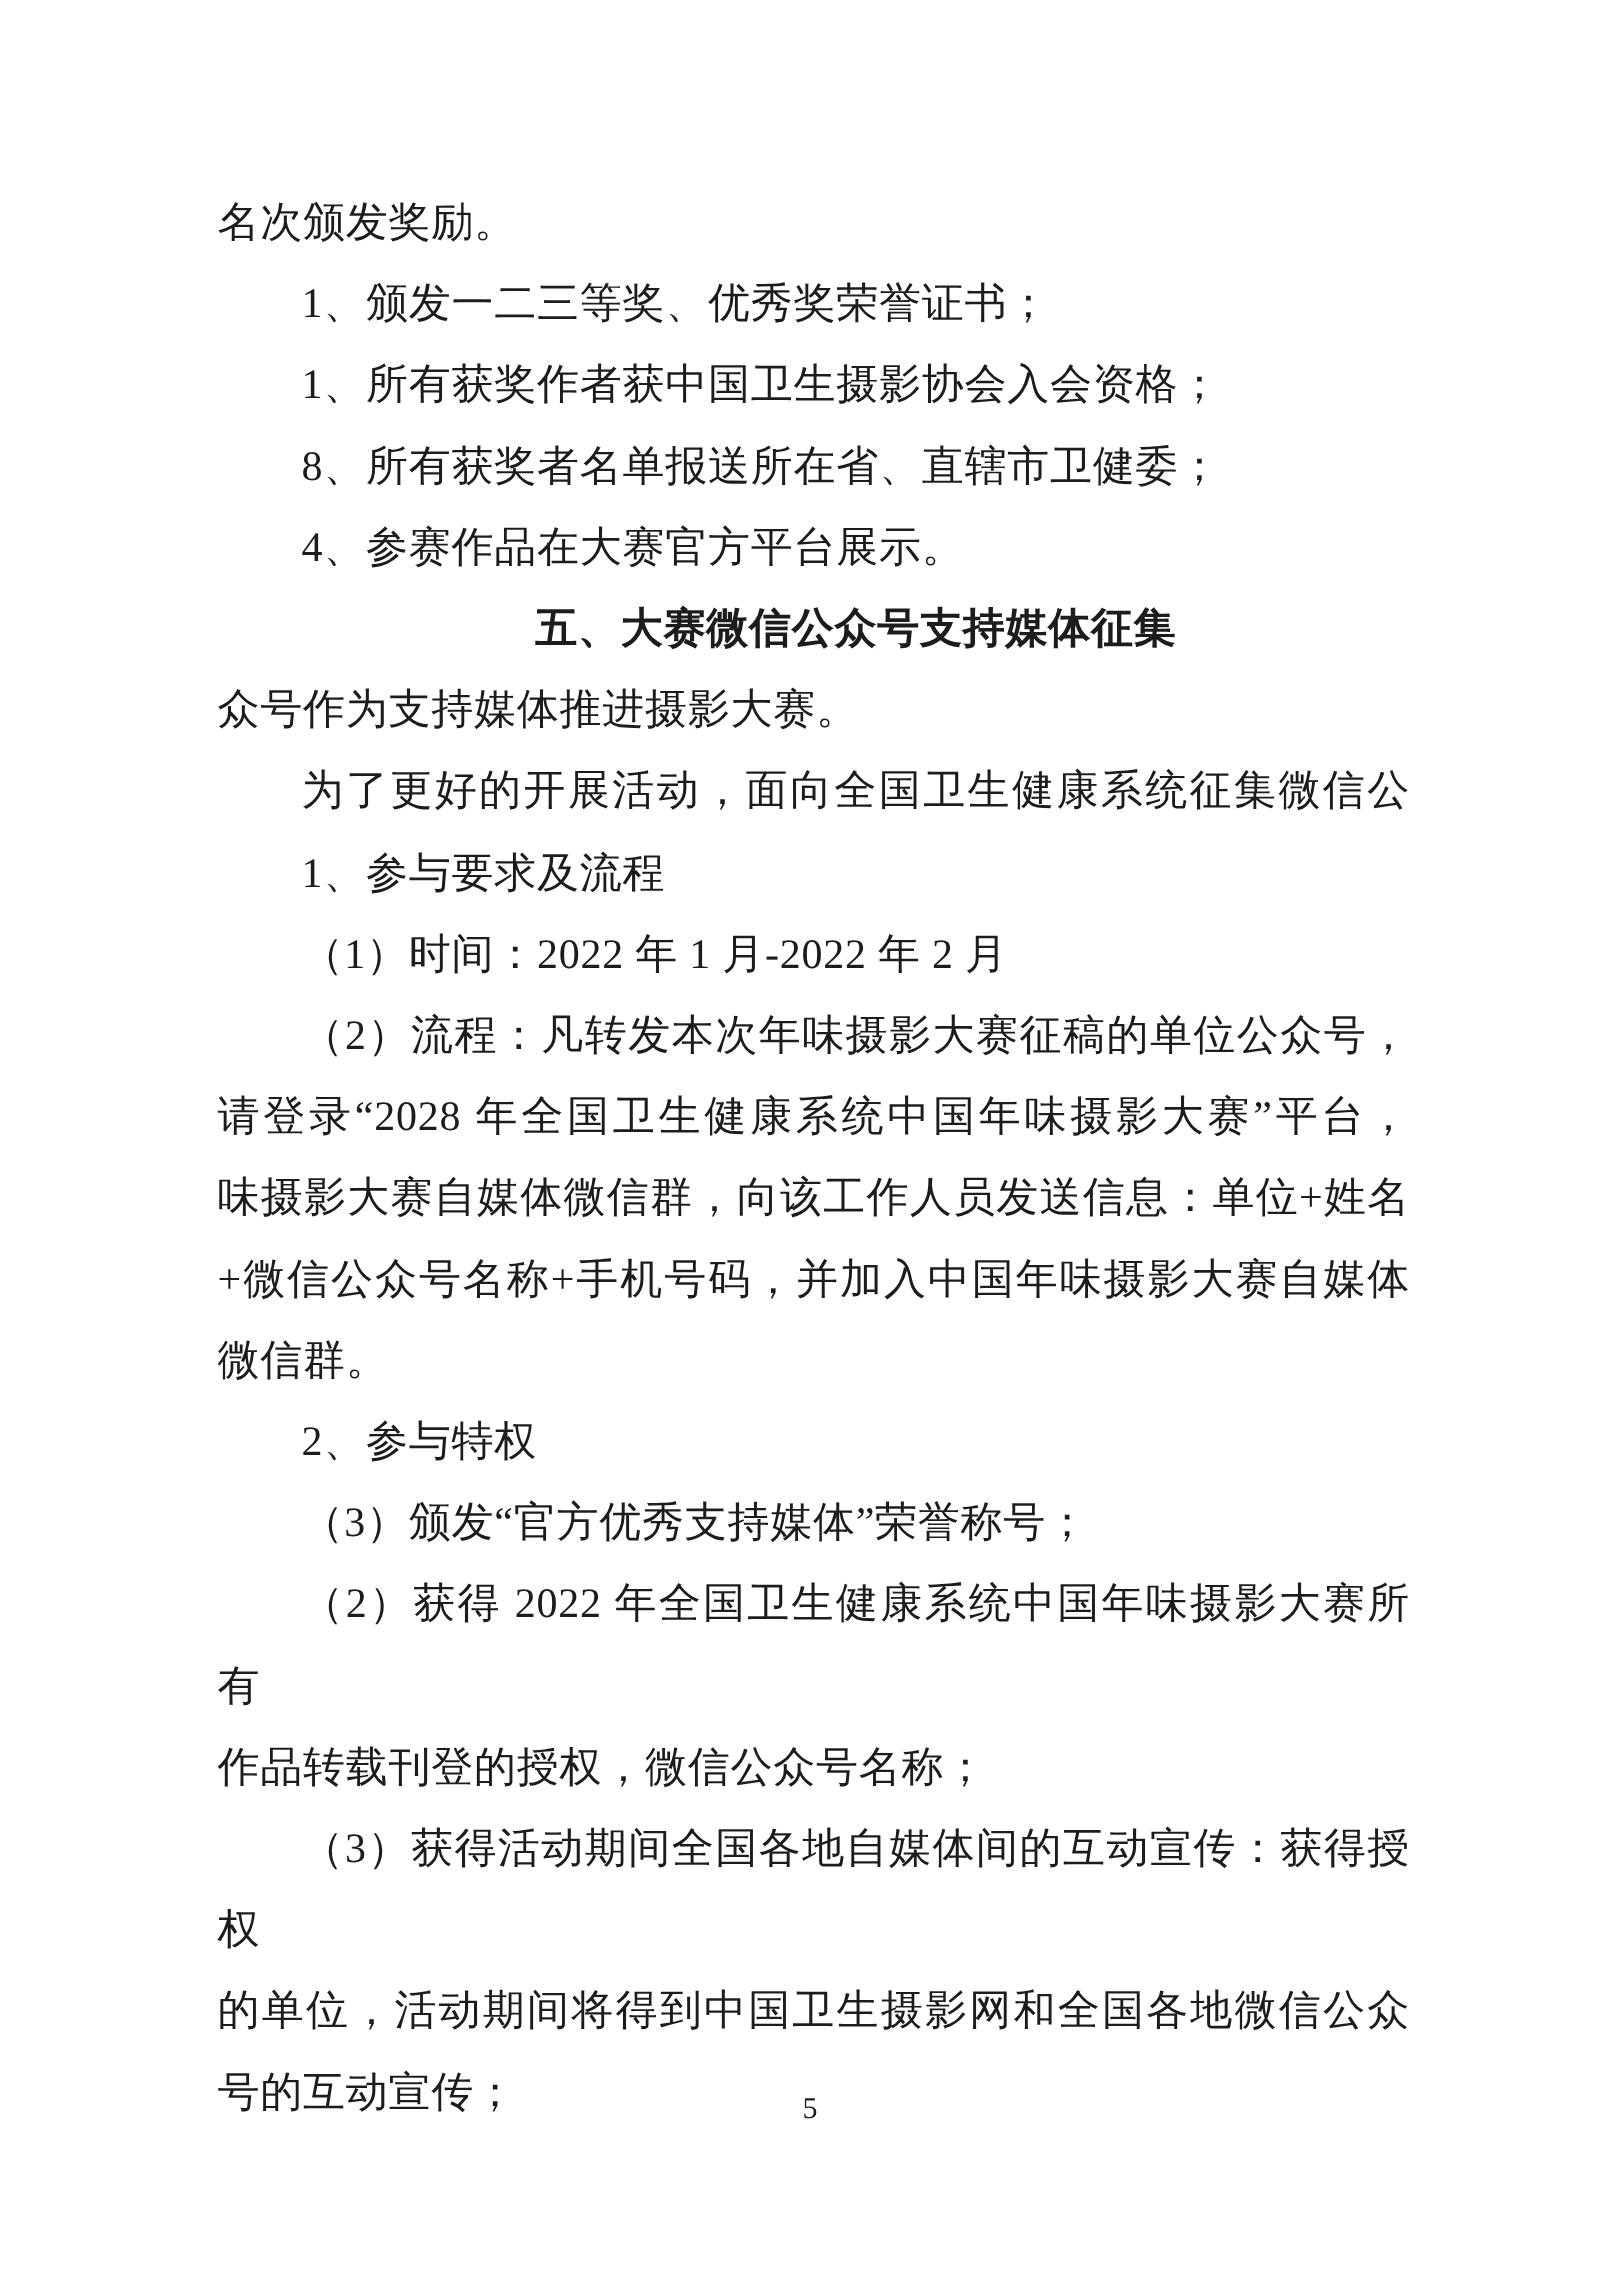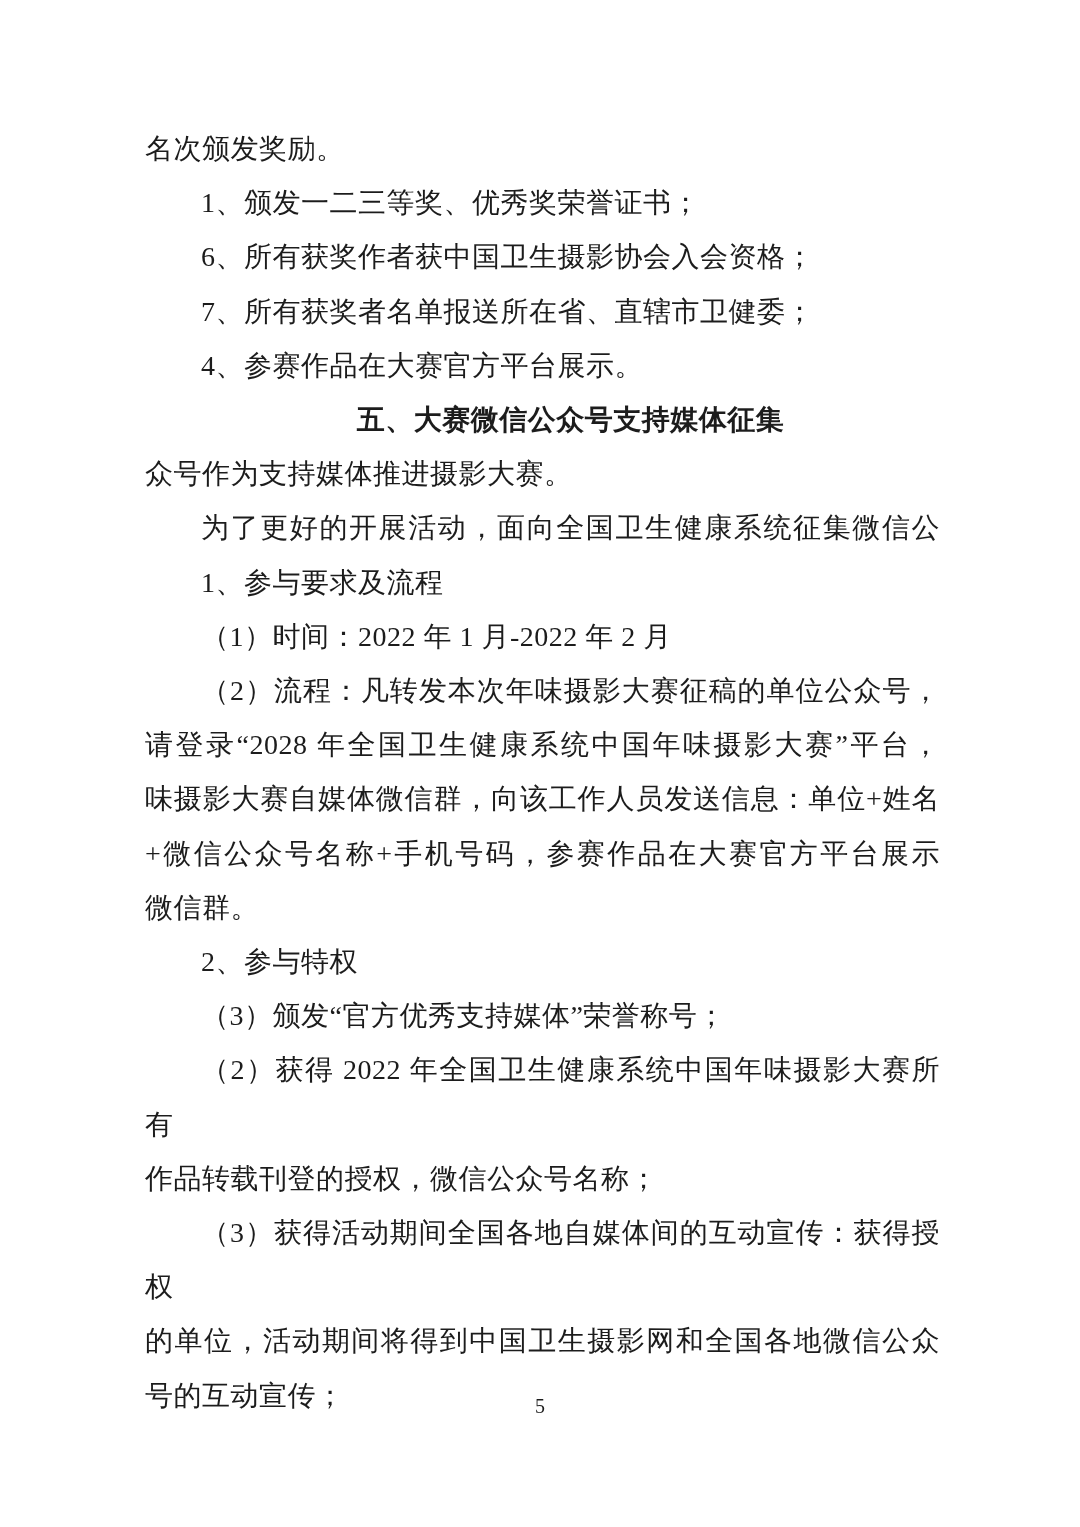--- a/index.html
+++ b/index.html
@@ -50,32 +50,32 @@
     color: #1c1c1c;
   }
 </style>
 </head>
 <body>
 
 <div class="page">
   <div class="text-block">
     <div class="line">名次颁发奖励。</div>
     <div class="line indent">1、颁发一二三等奖、优秀奖荣誉证书；</div>
-    <div class="line indent">6、所有获奖作者获中国卫生摄影协会入会资格；</div>
-    <div class="line indent">7、所有获奖者名单报送所在省、直辖市卫健委；</div>
+    <div class="line indent">1、所有获奖作者获中国卫生摄影协会入会资格；</div>
+    <div class="line indent">8、所有获奖者名单报送所在省、直辖市卫健委；</div>
     <div class="line indent">4、参赛作品在大赛官方平台展示。</div>
     <div class="line indent heading">五、大赛微信公众号支持媒体征集</div>
     <div class="line">众号作为支持媒体推进摄影大赛。</div>
     <div class="line indent fill">为了更好的开展活动，面向全国卫生健康系统征集微信公</div>
     <div class="line indent">1、参与要求及流程</div>
     <div class="line indent">（1）时间：2022 年 1 月-2022 年 2 月</div>
     <div class="line indent fill">（2）流程：凡转发本次年味摄影大赛征稿的单位公众号，</div>
     <div class="line fill">请登录“2028 年全国卫生健康系统中国年味摄影大赛”平台，</div>
     <div class="line fill">味摄影大赛自媒体微信群，向该工作人员发送信息：单位+姓名</div>
-    <div class="line fill">+微信公众号名称+手机号码，参赛作品在大赛官方平台展示</div>
+    <div class="line fill">+微信公众号名称+手机号码，并加入中国年味摄影大赛自媒体</div>
     <div class="line">微信群。</div>
     <div class="line indent">2、参与特权</div>
     <div class="line indent">（3）颁发“官方优秀支持媒体”荣誉称号；</div>
     <div class="line indent fill">（2）获得 2022 年全国卫生健康系统中国年味摄影大赛所有</div>
     <div class="line">作品转载刊登的授权，微信公众号名称；</div>
     <div class="line indent fill">（3）获得活动期间全国各地自媒体间的互动宣传：获得授权</div>
     <div class="line fill">的单位，活动期间将得到中国卫生摄影网和全国各地微信公众</div>
     <div class="line">号的互动宣传；</div>
   </div>
 

